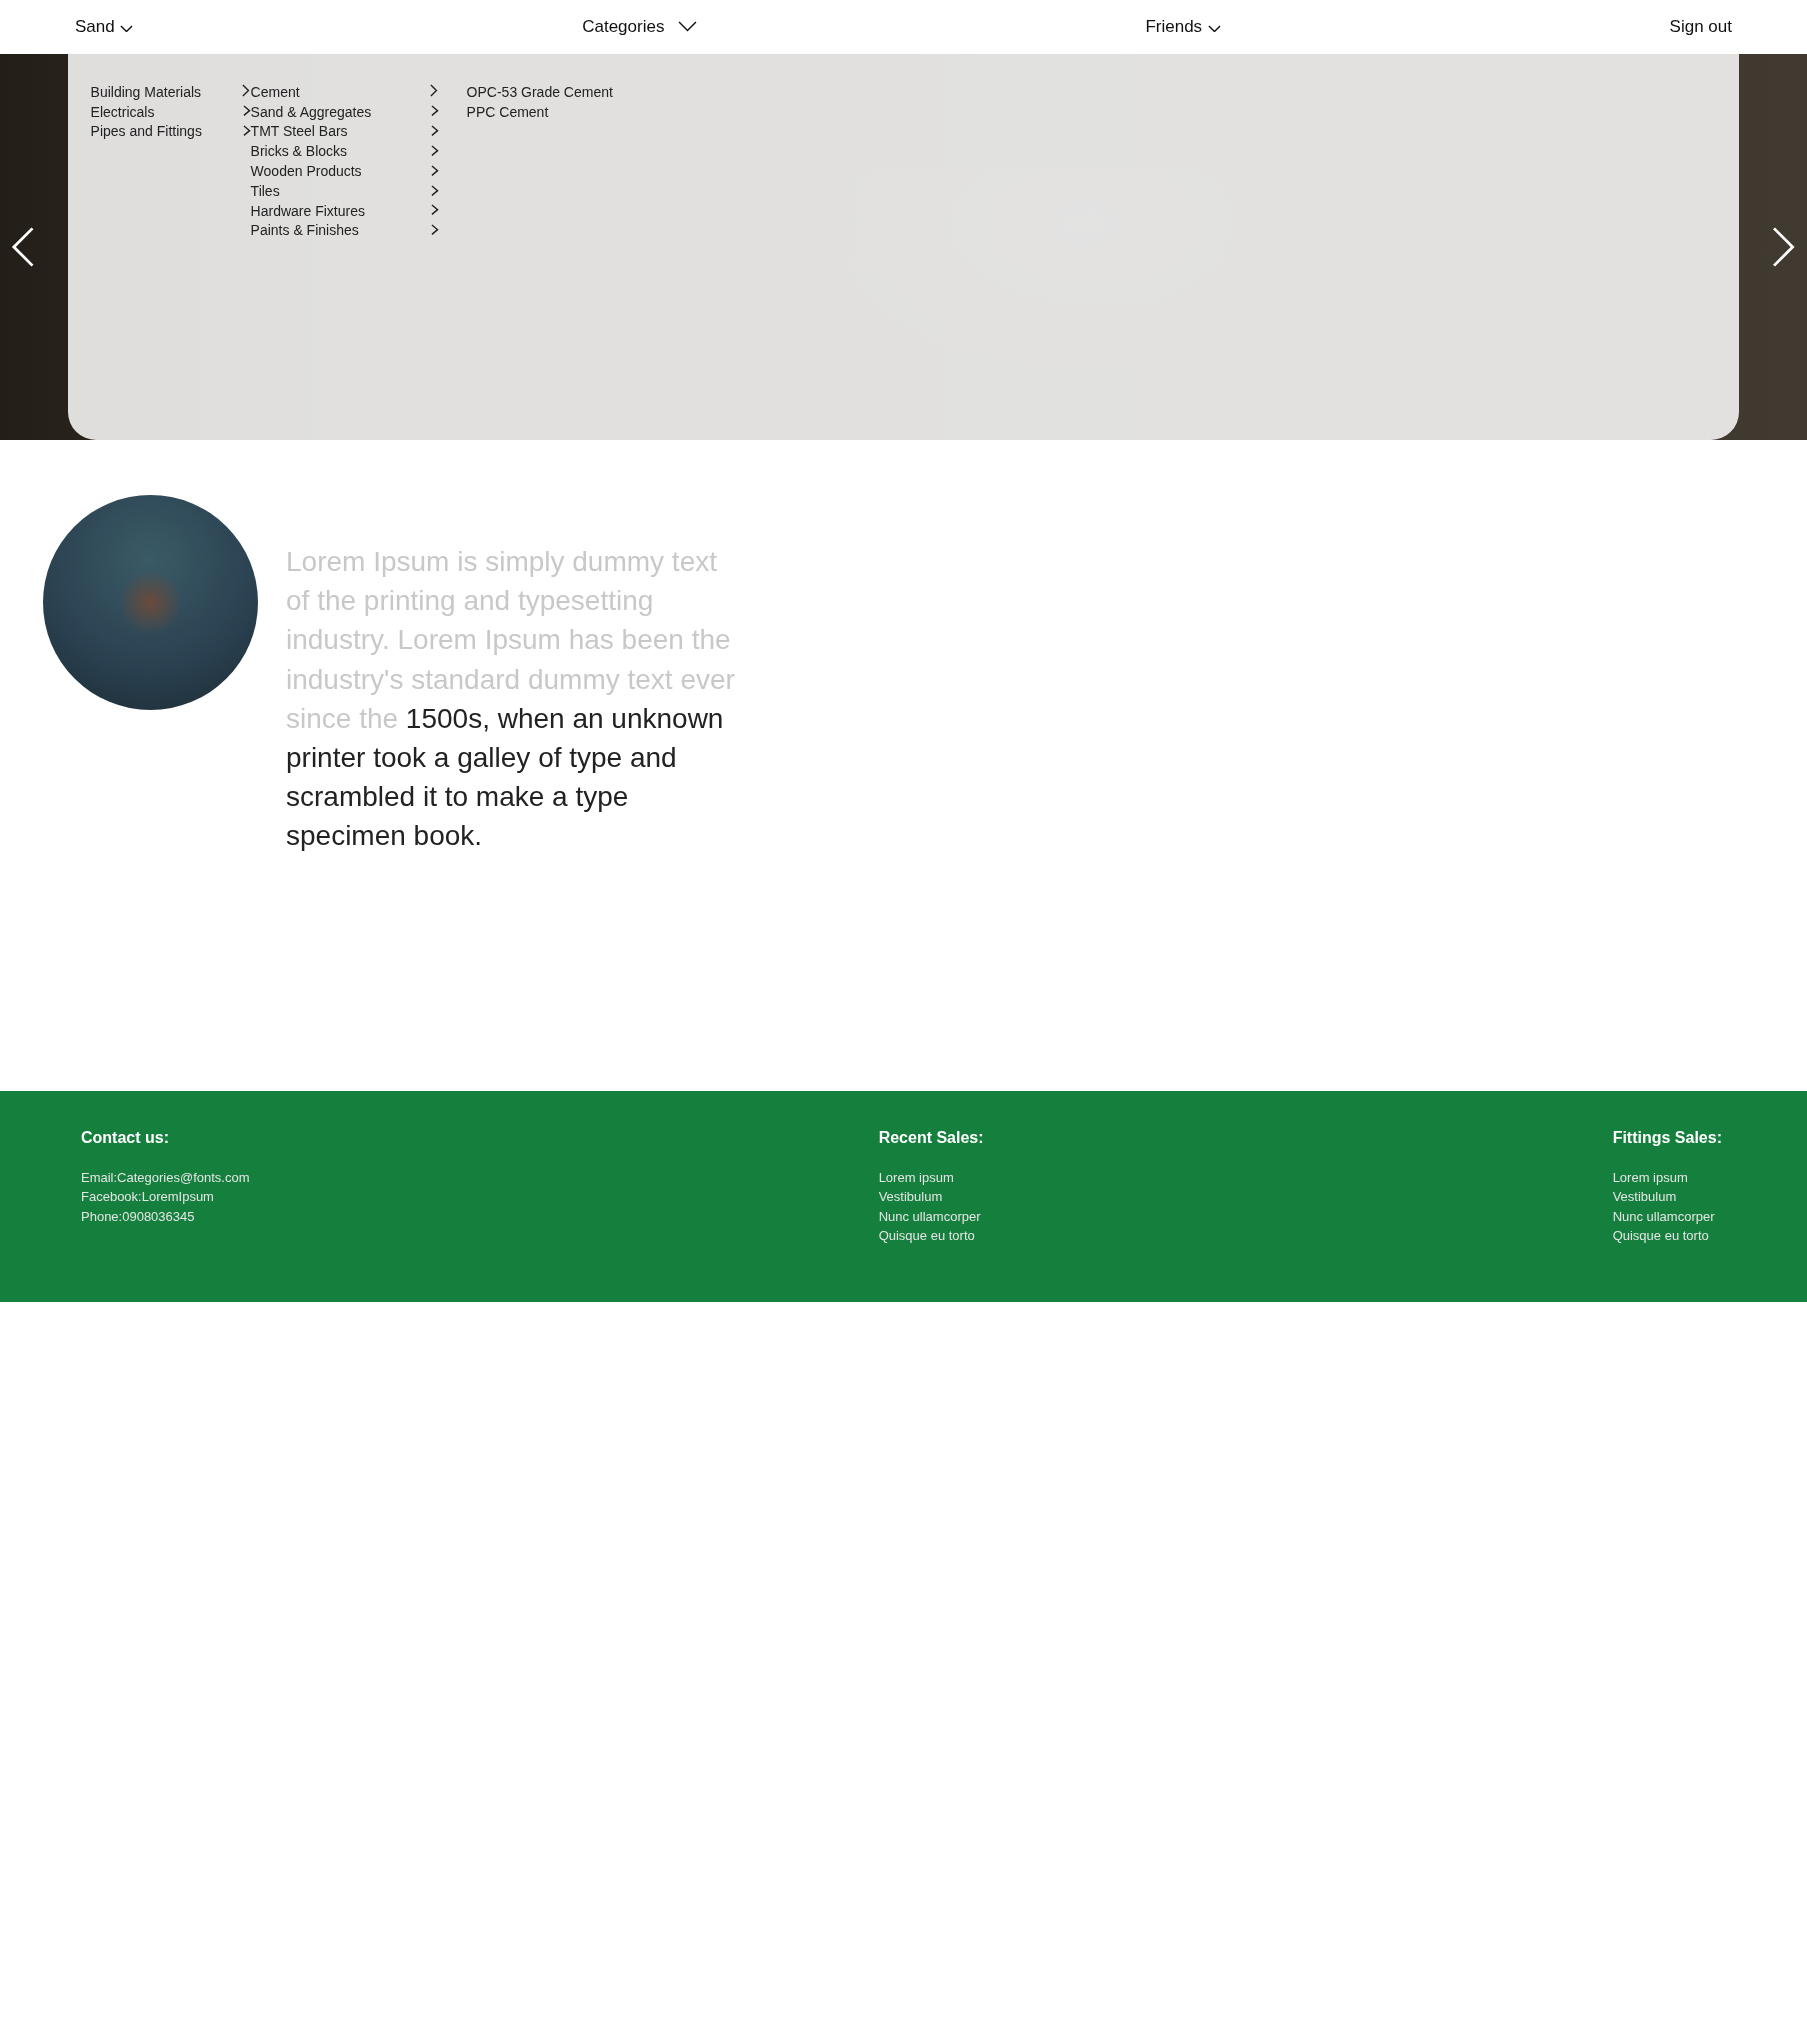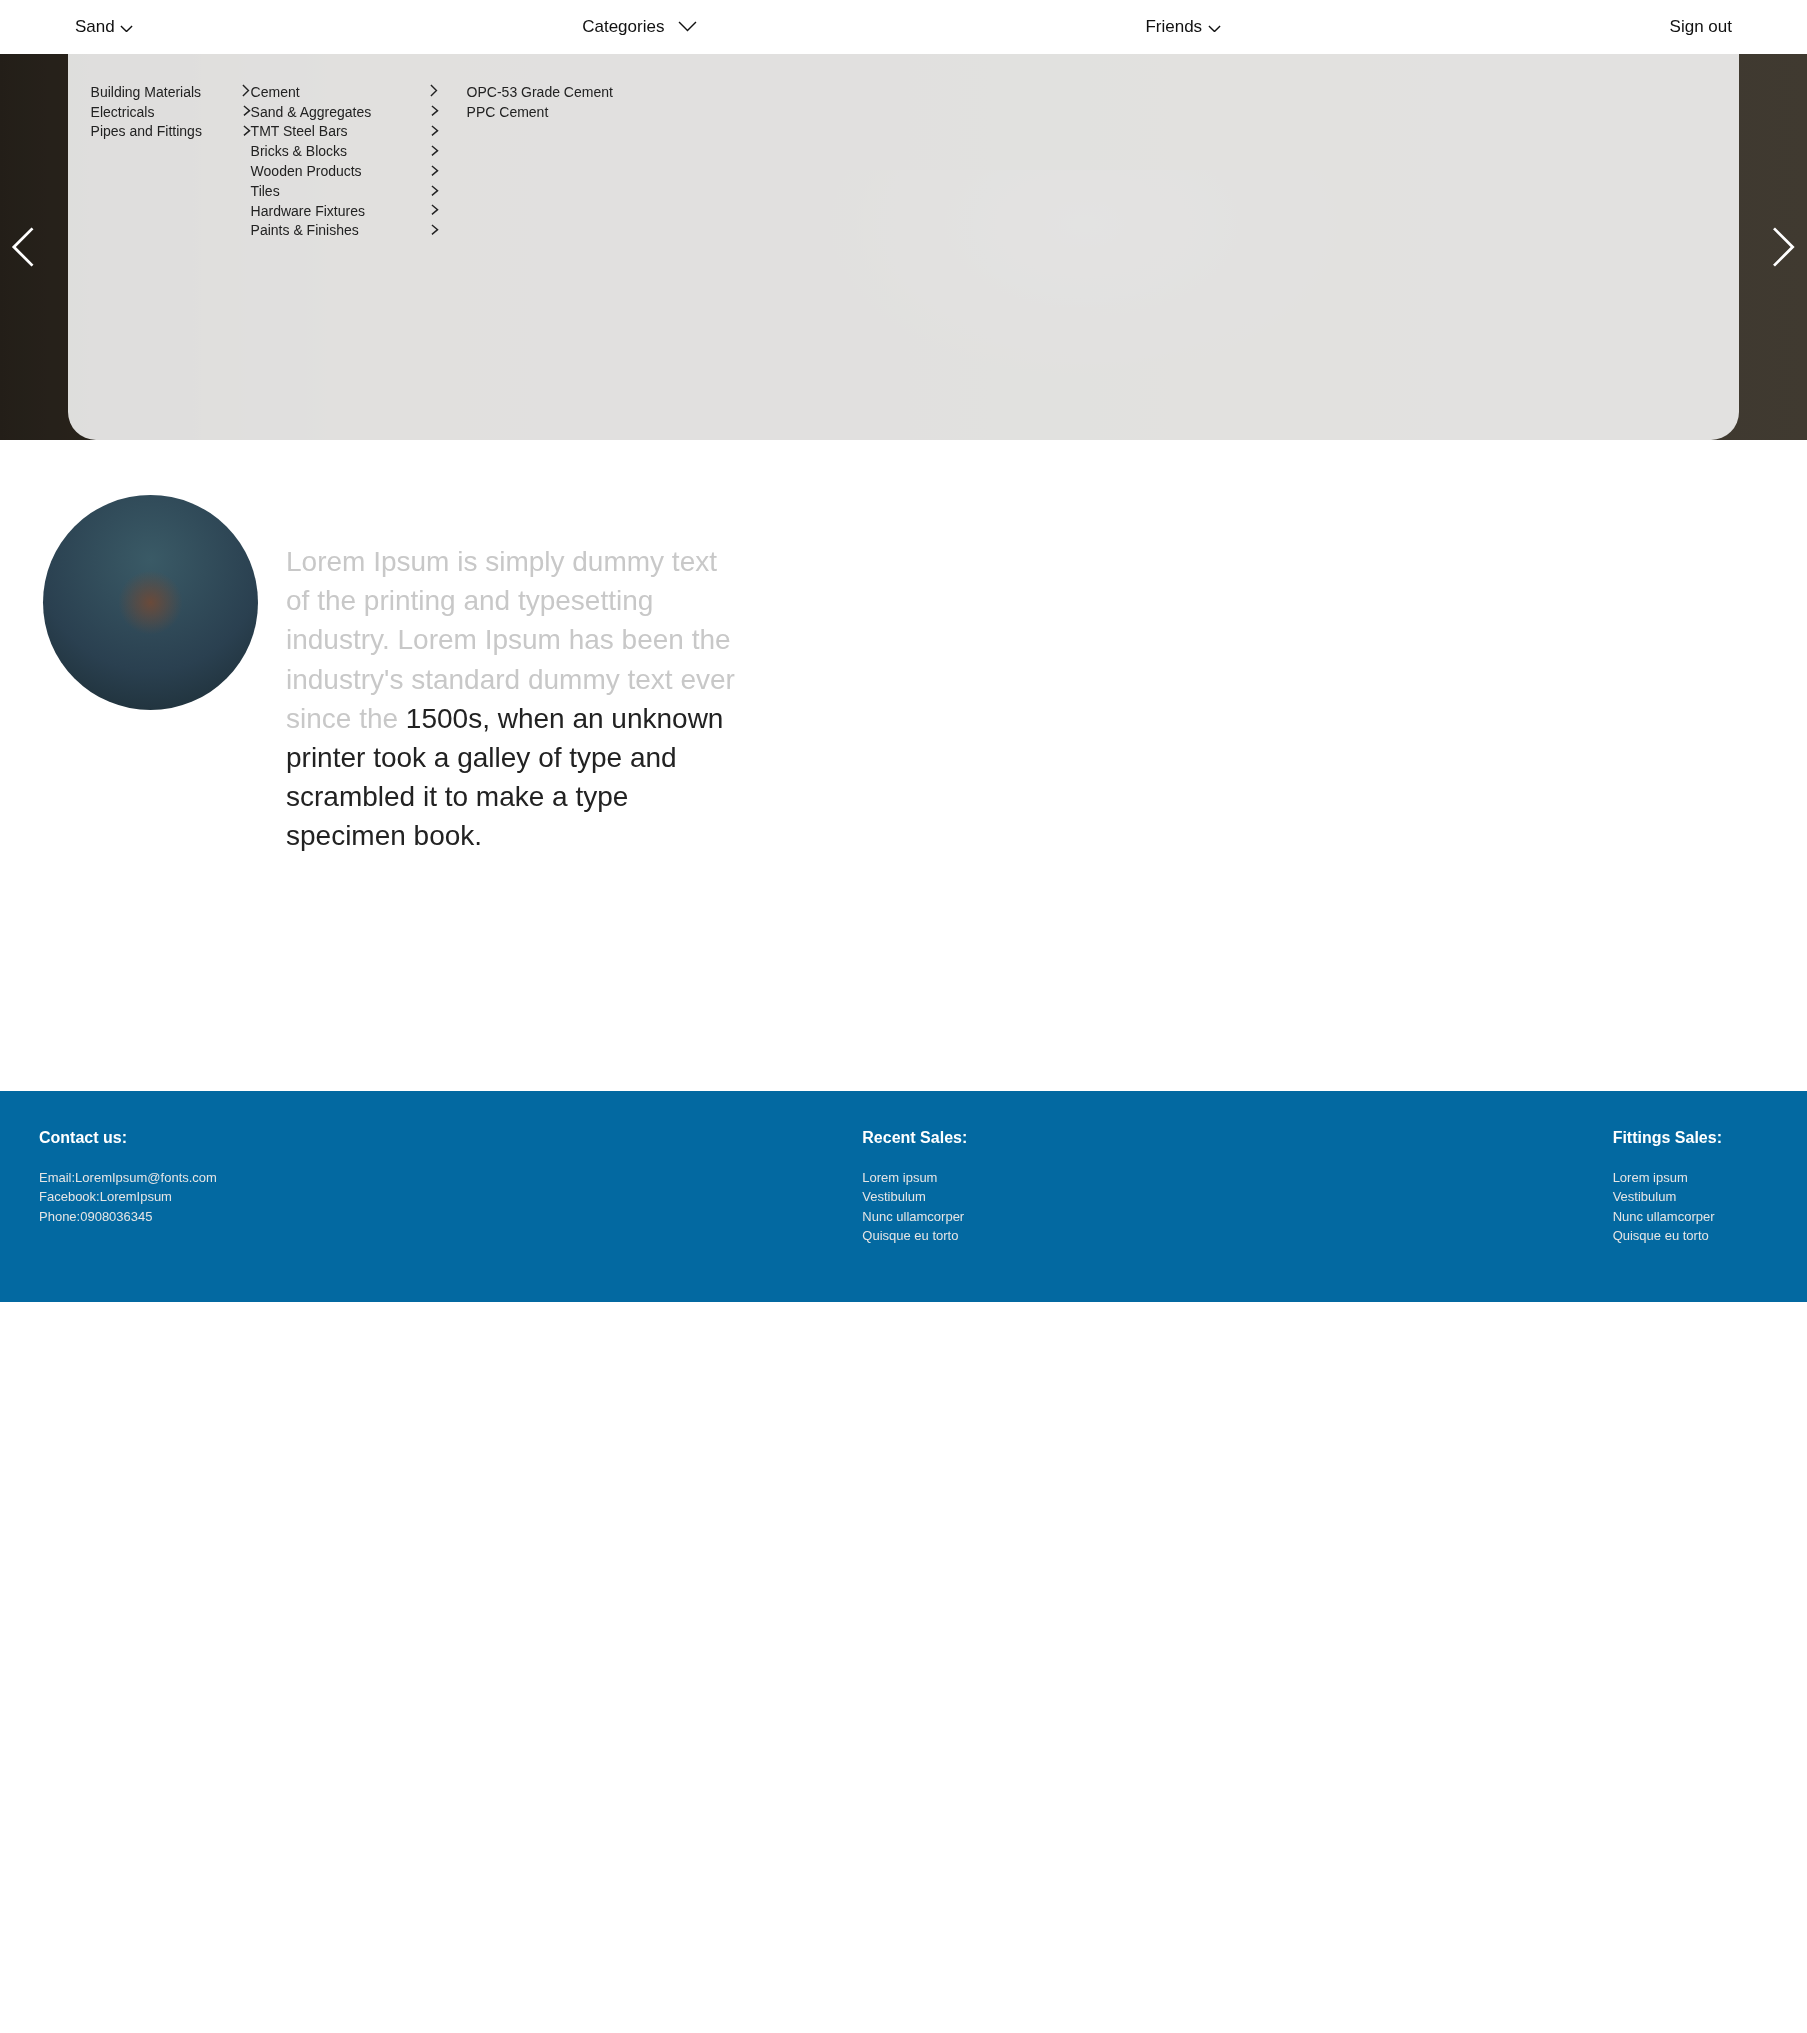--- a/index.html
+++ b/index.html
@@ -132,23 +132,23 @@
       max-width: 452px;
       padding-top: 47px;
       position: relative;
       z-index: 1;
     }
     .testimonial-text .faded {
       color: #c8c8c8;
     }
     
     .footer {
-      background: #0369a1;
+      background: #15803d;
       color: #fff;
-      padding: 38px 85px 56px 39px;
+      padding: 38px 85px 56px 81px;
       display: flex;
       justify-content: space-between;
     }
     .footer-col h3 {
       font-size: 16px;
       font-weight: 600;
       margin-bottom: 21px;
     }
     .footer-col p, .footer-col div {
       font-size: 13px;
@@ -296,21 +296,21 @@
     <div class="avatar-face"></div>
   </div>
   <p class="testimonial-text">
     <span class="faded">Lorem Ipsum is simply dummy text of the printing and typesetting industry. Lorem Ipsum has been the industry's standard dummy text ever since the </span><span>1500s, when an unknown printer took a galley of type and scrambled it to make a type specimen book.</span>
   </p>
 </section>
 
 <footer class="footer">
   <div class="footer-col">
     <h3>Contact us:</h3>
-    <p>Email:LoremIpsum@fonts.com</p>
+    <p>Email:Categories@fonts.com</p>
     <p>Facebook:LoremIpsum</p>
     <p>Phone:0908036345</p>
   </div>
   <div class="footer-col">
     <h3>Recent Sales:</h3>
     <div class="footer-link">Lorem ipsum</div>
     <div class="footer-link">Vestibulum</div>
     <div class="footer-link">Nunc ullamcorper</div>
     <div class="footer-link">Quisque eu torto</div>
   </div>

